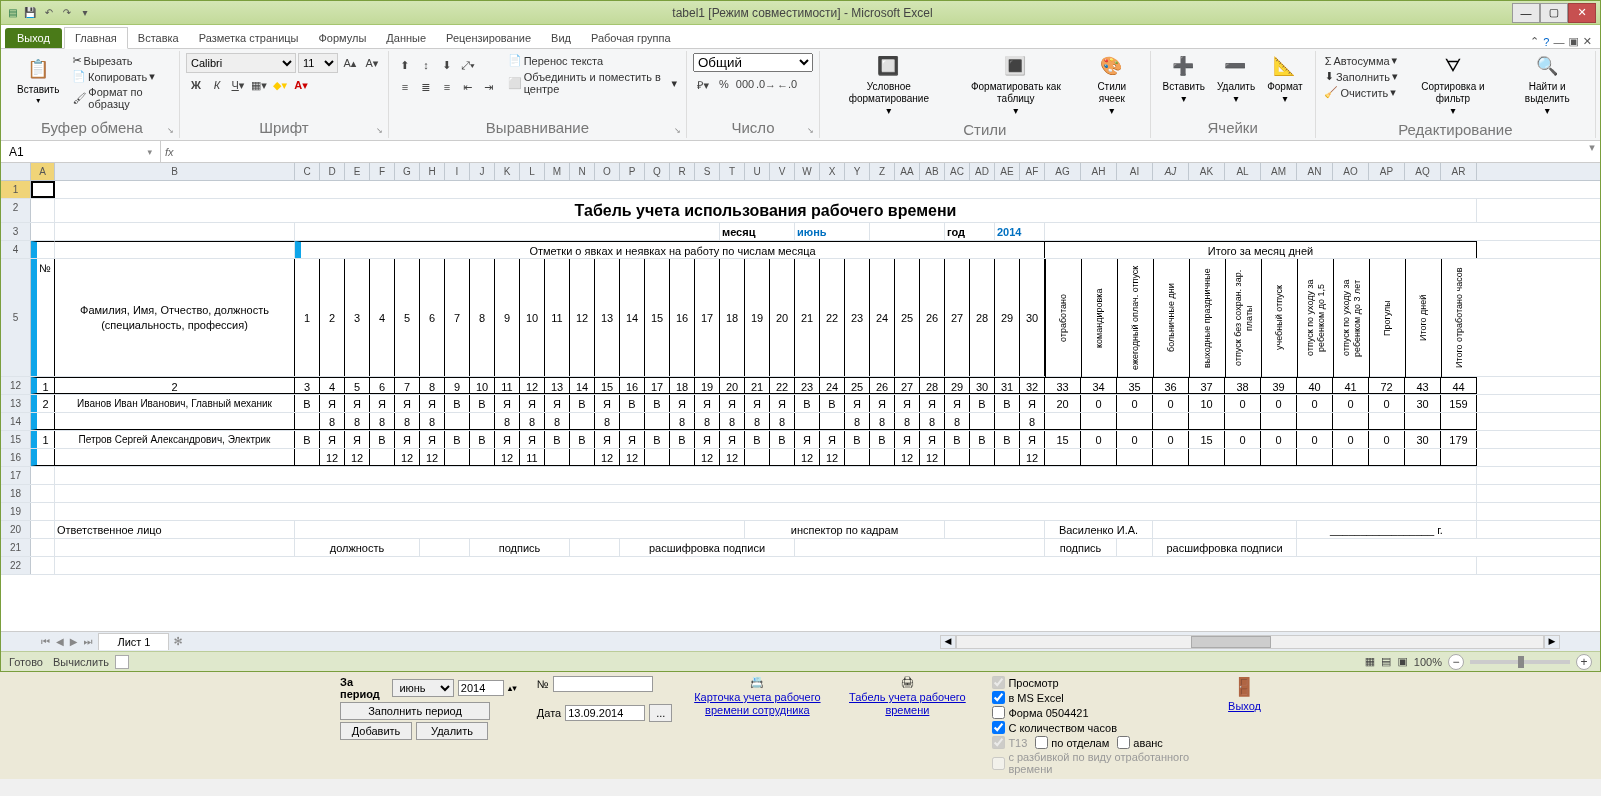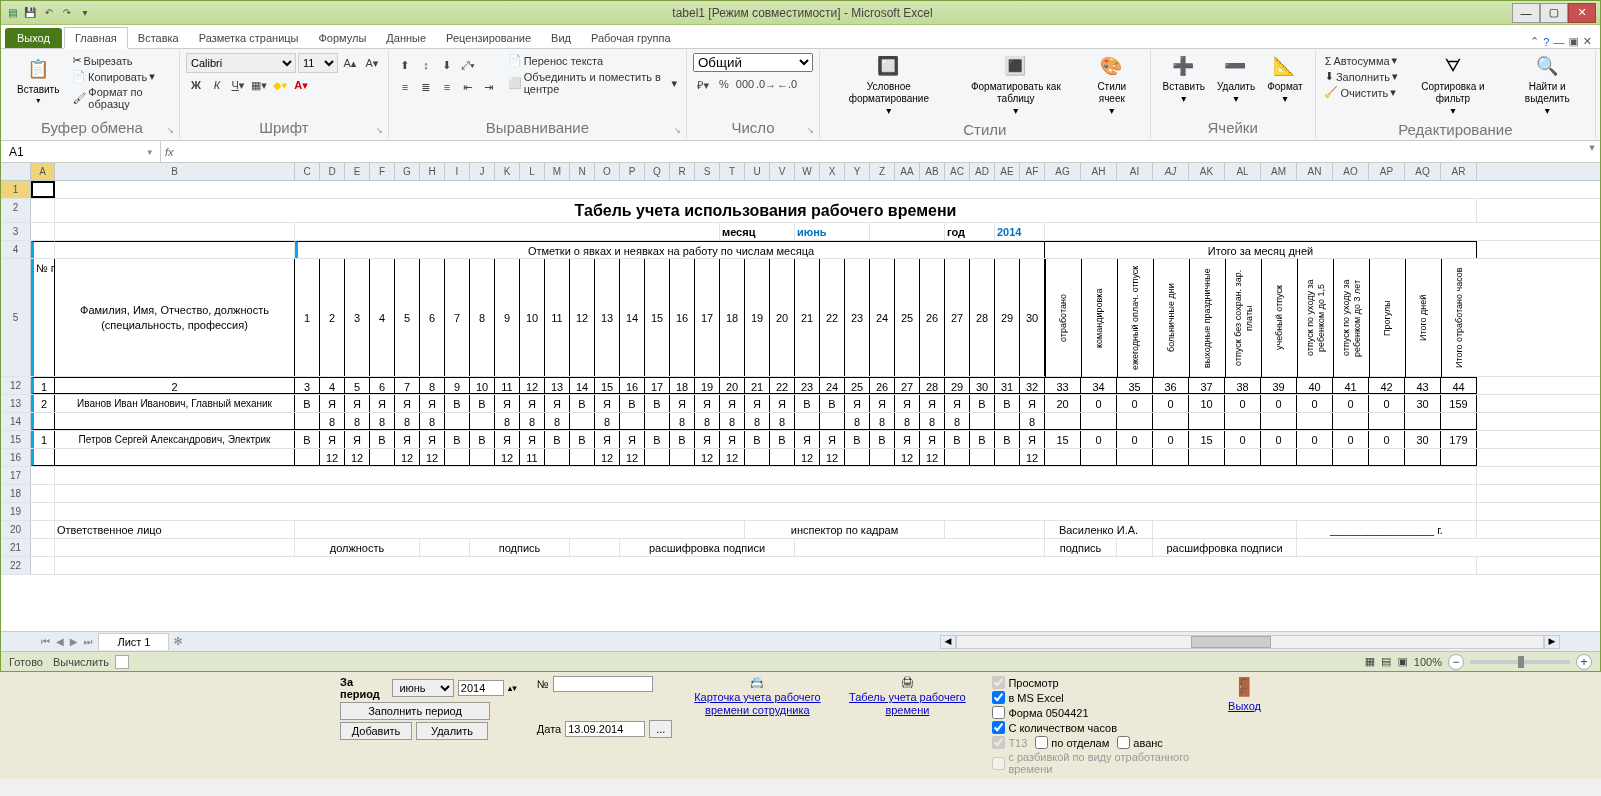--- a/index.html
+++ b/index.html
@@ -42,21 +42,21 @@
 .row{display:flex;height:18px;border-bottom:1px solid #dde3e9}
 .rh{width:30px;background:#e8edf3;border-right:1px solid #c0c8d0;text-align:center;font-size:10px;color:#555;line-height:18px;flex-shrink:0}
 .rh.sel{background:#f0d478}
 .cell{border-right:1px solid #dde3e9;padding:0 2px;font-size:11px;line-height:18px;overflow:hidden;white-space:nowrap;flex-shrink:0}
 .cell.sel{border:2px solid #000;line-height:14px}
 .cell.b{font-weight:bold}
 .cell.c{text-align:center}
 .cell.blue{color:#0070c0}
 .cell.bt{border-top:1px solid #000}
 .cell.bb{border-bottom:1px solid #000}
-.cell.bl{border-left:3px solid #0ea5e9}
+.cell.bl{border-left:6px solid #0ea5e9}
 .cell.br{border-right:1px solid #000}
 .cell.vtxt{writing-mode:vertical-rl;transform:rotate(180deg);font-size:9px;text-align:center;line-height:1.2;white-space:normal;display:flex;align-items:center;justify-content:center}
 .tall{height:118px}
 .cell.h2{font-size:16px;font-weight:bold}
 .cell.h1{font-size:14px;font-weight:bold}
 .sheetbottom{height:20px;background:#e8edf3;display:flex;align-items:center;border-top:1px solid #ccc;padding:0 40px}
 .stab{padding:2px 18px;background:#fff;border:1px solid #ccc;border-bottom:none;font-size:11px}
 .sheetbottom .scrollh{flex:1;margin-left:auto;height:16px;display:flex;align-items:center;max-width:620px}
 .sheetbottom .scrollh .track{flex:1;height:14px;background:#f0f0f0;border:1px solid #ccc;position:relative}
 .sheetbottom .scrollh .thumb{position:absolute;left:40%;width:80px;height:12px;background:#cdcdcd;border:1px solid #aaa}
@@ -392,21 +392,21 @@
           <div class="cell c bt br bb" style="width: 25px;">32</div>
           <div class="cell c bt br bb" style="width: 36px;">33</div>
           <div class="cell c bt br bb" style="width: 36px;">34</div>
           <div class="cell c bt br bb" style="width: 36px;">35</div>
           <div class="cell c bt br bb" style="width: 36px;">36</div>
           <div class="cell c bt br bb" style="width: 36px;">37</div>
           <div class="cell c bt br bb" style="width: 36px;">38</div>
           <div class="cell c bt br bb" style="width: 36px;">39</div>
           <div class="cell c bt br bb" style="width: 36px;">40</div>
           <div class="cell c bt br bb" style="width: 36px;">41</div>
-          <div class="cell c bt br bb" style="width: 36px;">42</div>
+          <div class="cell c bt br bb" style="width: 36px;">72</div>
           <div class="cell c bt br bb" style="width: 36px;">43</div>
           <div class="cell c bt br bb" style="width: 36px;">44</div>
         </div>
         <div class="row ">
           <div class="rh">13</div>
           <div class="cell c bl br" style="width: 24px;">2</div>
           <div class="cell c br" style="width: 240px; white-space: normal; font-size: 10px;">Иванов Иван Иванович, Главный механик</div>
           <div class="cell c br" style="width: 25px;">В</div>
           <div class="cell c br" style="width: 25px;">Я</div>
           <div class="cell c br" style="width: 25px;">Я</div>
@@ -685,21 +685,21 @@
     <div style="display:flex;gap:4px">
       <button style="width:72px">Добавить</button>
       <button style="width:72px">Удалить</button>
     </div>
   </div>
   <div class="block">
     <div style="display:flex;gap:4px;align-items:center">
         <span>№</span>
         <input type="text" style="width: 100px;">
       </div>
-    <div style="display:flex;gap:4px;align-items:center;margin-top:26px">
+    <div style="display:flex;gap:4px;align-items:center;margin-top:10px">
       <span>Дата</span>
       <input type="text" style="width: 80px;" value="13.09.2014">
       <button>...</button>
     </div>
   </div>
   <div class="block" style="align-items:center">
     <span>📇</span>
     <a class="hlink" style="width:130px;display:block">Карточка учета рабочего времени сотрудника</a>
   </div>
   <div class="block" style="align-items:center">

